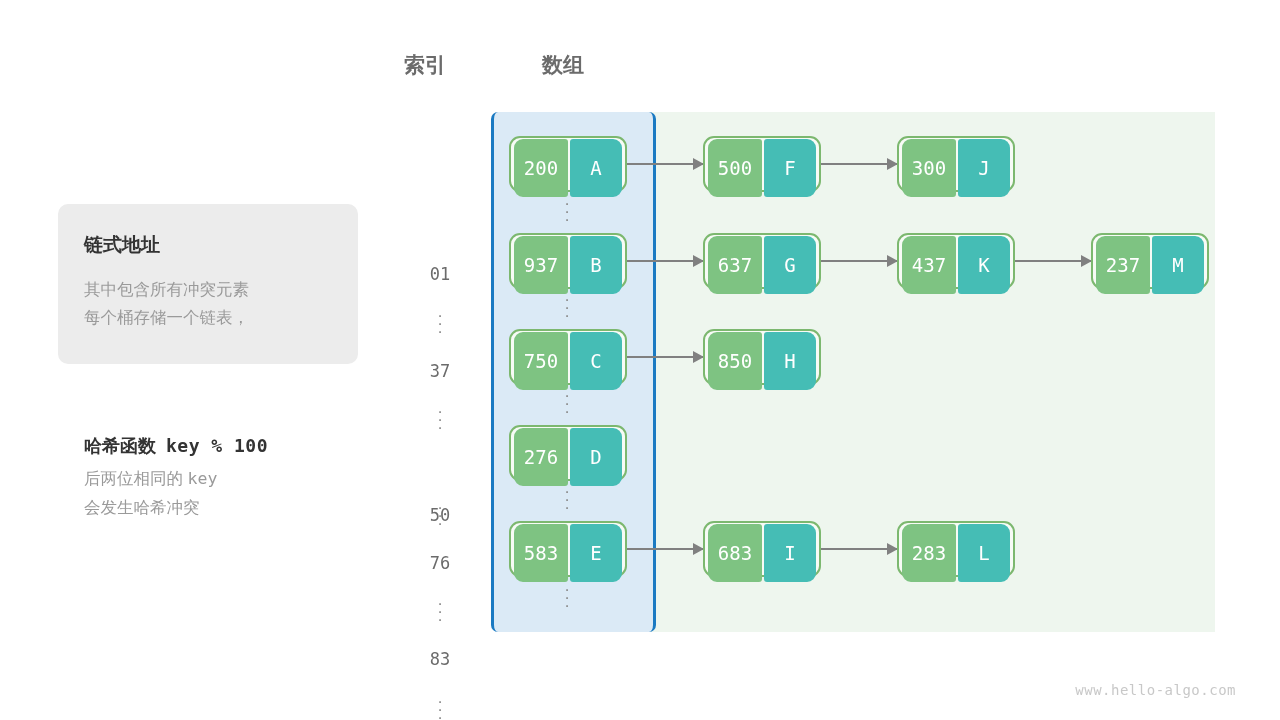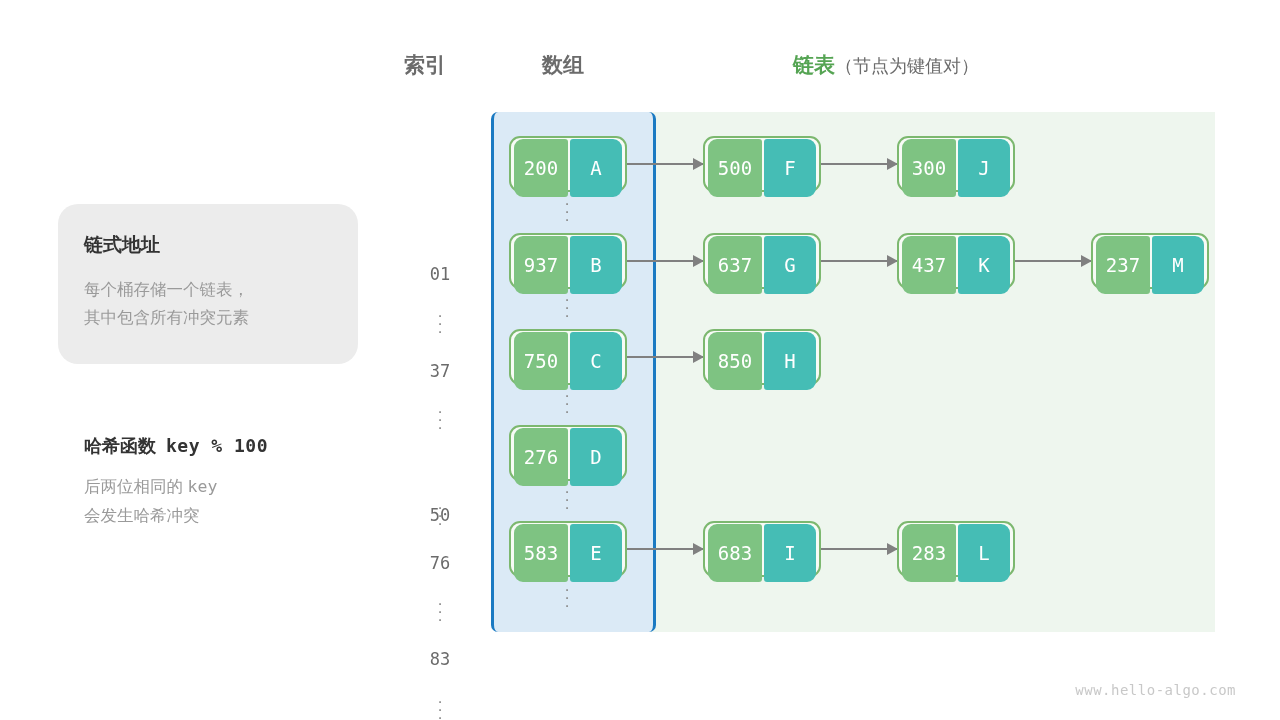--- a/index.html
+++ b/index.html
@@ -33,42 +33,42 @@
   }
 
   
   .info-card {
     position: absolute;
     left: 58px;
     top: 204px;
     width: 300px;
     height: 160px;
     background: #ececec;
-    border-radius: 20px;
+    border-radius: 10px;
     padding: 28px 26px 0 26px;
   }
   .info-card-title {
     font-size: 19px;
     font-weight: bold;
     color: #333333;
     margin-bottom: 17px;
   }
   .info-card-line {
     font-size: 16.5px;
     color: #9a9a9a;
     line-height: 28px;
   }
 
   
   .hash-note { position: absolute; left: 84px; top: 434px; width: 320px; }
   .hash-note-title {
     font-size: 18px;
     font-weight: bold;
     color: #333333;
-    margin-bottom: 14px;
+    margin-bottom: 6px;
     white-space: nowrap;
   }
   .hash-note-title .mono {
     font-family: "DejaVu Sans Mono", "Liberation Mono", monospace;
     font-weight: bold;
     letter-spacing: 0.5px;
   }
   .hash-note-line {
     font-size: 16.5px;
     color: #9a9a9a;
@@ -201,29 +201,26 @@
     color: #c8c8c8;
     letter-spacing: 0.5px;
   }
 </style>
 </head>
 <body>
 
 <div class="header-row">
   <div class="hdr hdr-index">索引</div>
   <div class="hdr hdr-array">数组</div>
-  <div class="hdr hdr-list">
-    <span>链表</span><span class="sub">（节点为键值对）</span>
-  </div>
 </div>
 
 <div class="info-card">
   <div class="info-card-title">链式地址</div>
+  <div class="info-card-line">其中包含所有冲突元素</div>
   <div class="info-card-line">每个桶存储一个链表，</div>
-  <div class="info-card-line">其中包含所有冲突元素</div>
 </div>
 
 <div class="hash-note">
   <div class="hash-note-title">
     <span>哈希函数</span>&nbsp;&nbsp;<span class="mono">key % 100</span>
   </div>
   <div class="hash-note-line">
     <span>后两位相同的</span>&nbsp;<span class="mono">key</span>
   </div>
   <div class="hash-note-line">会发生哈希冲突</div>

